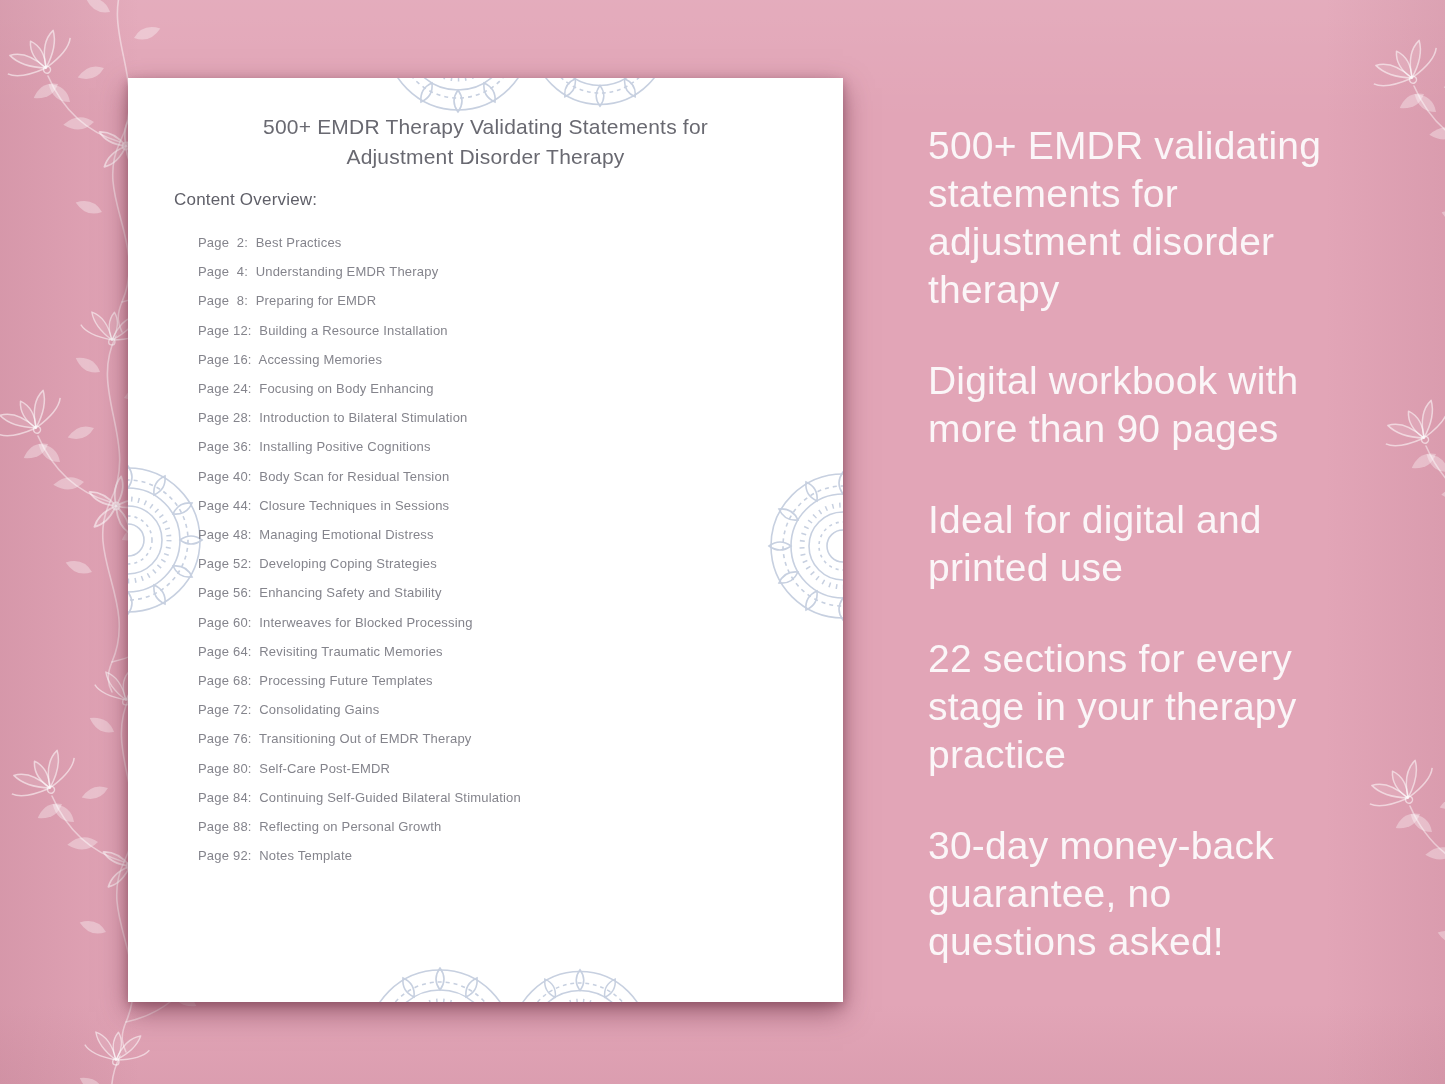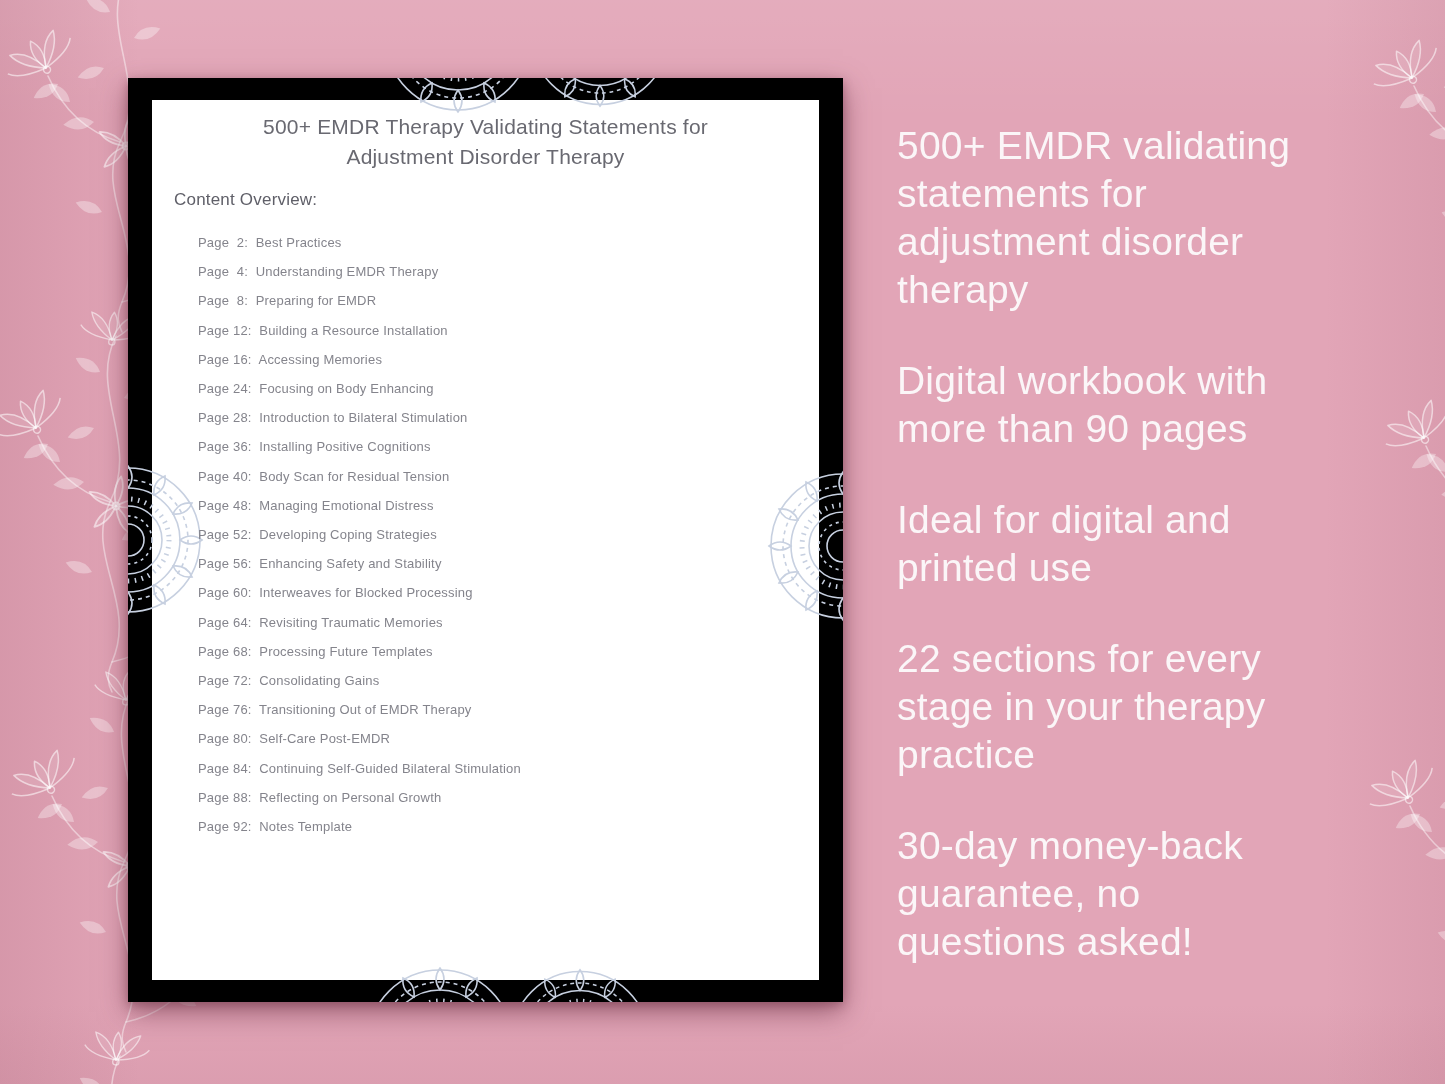--- a/index.html
+++ b/index.html
@@ -17,21 +17,21 @@
   .floral{position:absolute;top:0;z-index:1;pointer-events:none;}
   .floral.left{left:-14px;}
   .floral.right{left:1318px;}
   .stem{fill:none;stroke:rgba(255,255,255,.46);stroke-width:1.6;stroke-linecap:round;}
   .leaf-fill{fill:rgba(255,255,255,.34);stroke:none;}
   .flower-line{fill:rgba(255,255,255,.10);stroke:rgba(255,255,255,.55);stroke-width:1.5;stroke-linejoin:round;}
 
   
   .page{
     position:absolute;left:128px;top:78px;width:715px;height:924px;z-index:2;
-    background:#000000;
+    background:#ffffff;
     box-shadow:0 10px 26px rgba(96,38,58,.55),0 3px 9px rgba(96,38,58,.35);
   }
   .page-mandalas{position:absolute;inset:0;overflow:hidden;z-index:1;pointer-events:none;}
   .mandala-stroke{fill:none;stroke:#c7d0e0;stroke-width:1.6;}
   .page-content{
     position:absolute;left:24px;top:22px;right:24px;bottom:22px;
     background:#ffffff;z-index:0;
   }
   .doc-title{
     position:absolute;top:34px;left:0;right:0;margin:0 auto;max-width:545px;
@@ -43,21 +43,21 @@
     letter-spacing:.2px;z-index:2;text-align:right;
   }
   .toc{position:absolute;top:150px;left:70px;z-index:2;}
   .toc-item{
     font-size:13px;line-height:29.2px;color:#84848c;white-space:pre;
     letter-spacing:.2px;
   }
 
   
   .marketing{
-    position:absolute;left:897px;top:122px;width:460px;z-index:2;
+    position:absolute;left:928px;top:122px;width:460px;z-index:2;
   }
   .marketing p{
     margin:0 0 43px 0;font-size:39px;line-height:48px;font-weight:400;
     color:#fbf6f8;white-space:pre-line;letter-spacing:.2px;
   }
 </style>
 </head>
 <body>
 
 <div class="bg-vignette"></div>
@@ -168,20 +168,21 @@
 
       <div class="toc-item">Page 24:  Focusing on Body Enhancing</div>
 
       <div class="toc-item">Page 28:  Introduction to Bilateral Stimulation</div>
 
 
       <div class="toc-item">Page 36:  Installing Positive Cognitions</div>
 
       <div class="toc-item">Page 40:  Body Scan for Residual Tension</div>
 
+      <div class="toc-item">Page 44:  Closure Techniques in Sessions</div>
 
       <div class="toc-item">Page 48:  Managing Emotional Distress</div>
 
       <div class="toc-item">Page 52:  Developing Coping Strategies</div>
 
       <div class="toc-item">Page 56:  Enhancing Safety and Stability</div>
 
       <div class="toc-item">Page 60:  Interweaves for Blocked Processing</div>
 
       <div class="toc-item">Page 64:  Revisiting Traumatic Memories</div>

